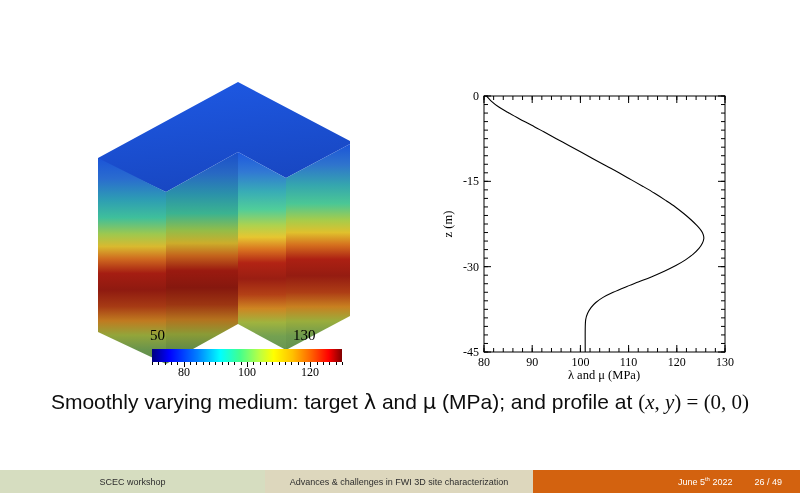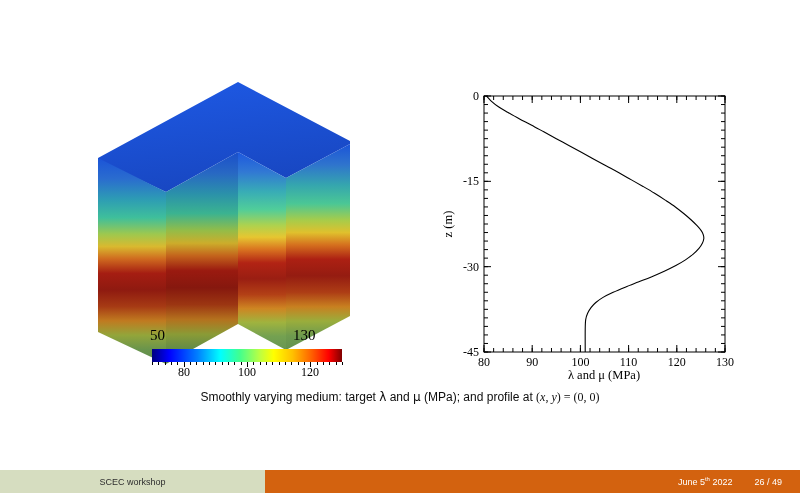--- a/index.html
+++ b/index.html
@@ -104,21 +104,21 @@
   #profile-svg { display: block; }
 
   
   #caption {
     position: absolute;
     left: 0;
     top: 390px;
     width: 800px;
     text-align: center;
     font-family: "Liberation Sans", sans-serif;
-    font-size: 12px;
+    font-size: 21px;
     color: #0d0d0d;
     white-space: nowrap;
   }
   #caption .mathit {
     font-family: "Liberation Serif", serif;
     font-style: italic;
   }
   #caption .mathrm {
     font-family: "Liberation Serif", serif;
     font-style: normal;
@@ -470,17 +470,18 @@
   </div>
 
   <div id="caption">
     <span>Smoothly varying medium: target </span><span class="greek">λ</span><span> and </span><span class="greek">μ</span><span> (MPa); and profile at </span><span class="mathrm">(</span><span class="mathit">x</span><span class="mathrm">, </span><span class="mathit">y</span><span class="mathrm">)</span><span class="mathrm"> = </span><span class="mathrm">(0, 0)</span>
   </div>
 
 </div>
 
 <div id="footer">
   <div id="foot-left" class="foot-seg">SCEC workshop</div>
+  <div id="foot-mid" class="foot-seg">Advances &amp; challenges in FWI 3D site characterization</div>
   <div id="foot-right" class="foot-seg">
     <span><span>June 5</span><sup>th</sup><span> 2022</span></span>
     <span>26 / 49</span>
   </div>
 </div>
 
 </body></html>

